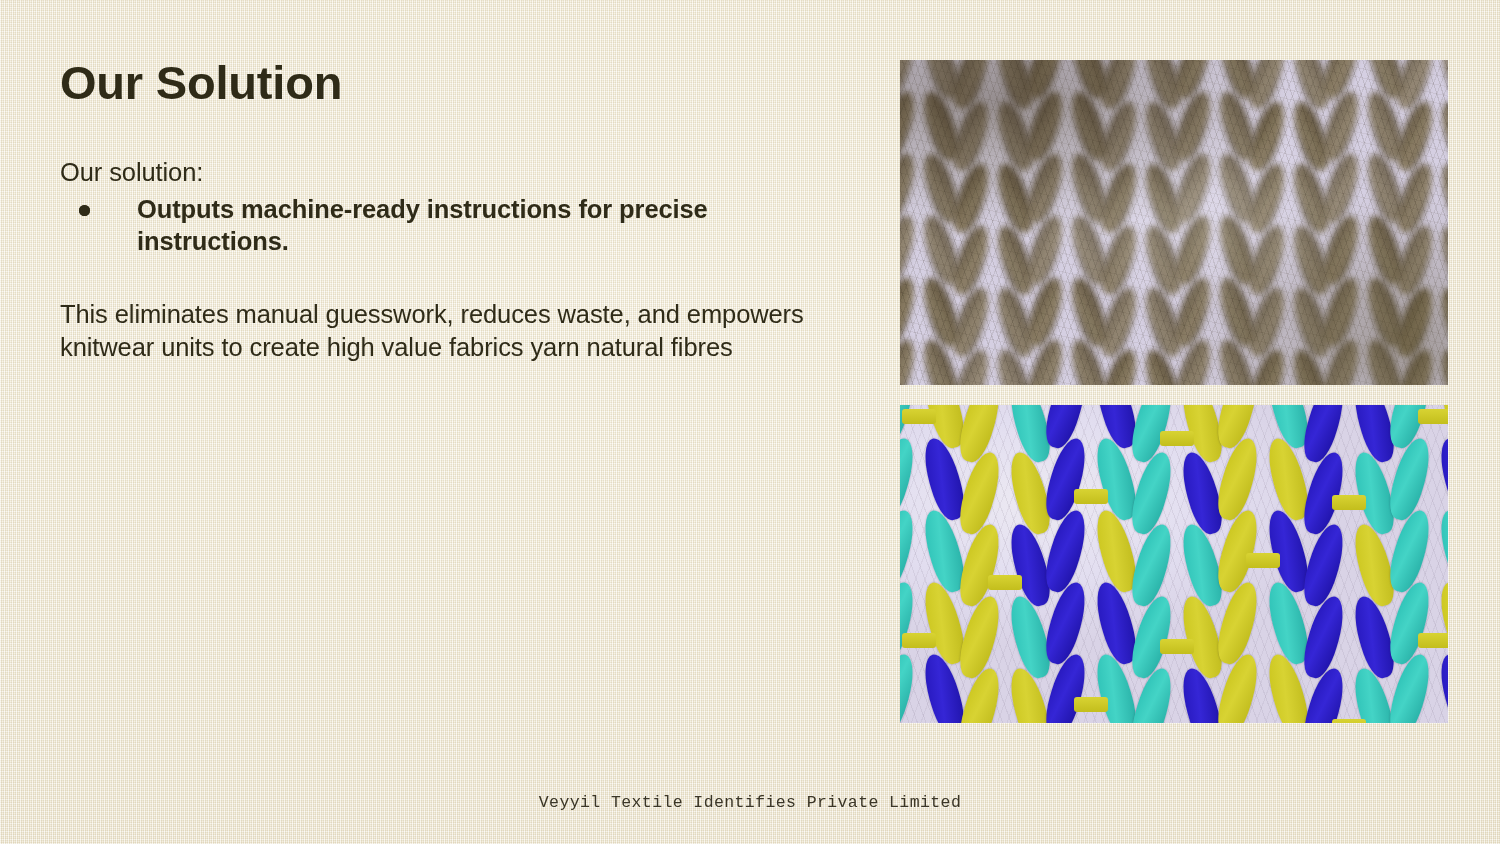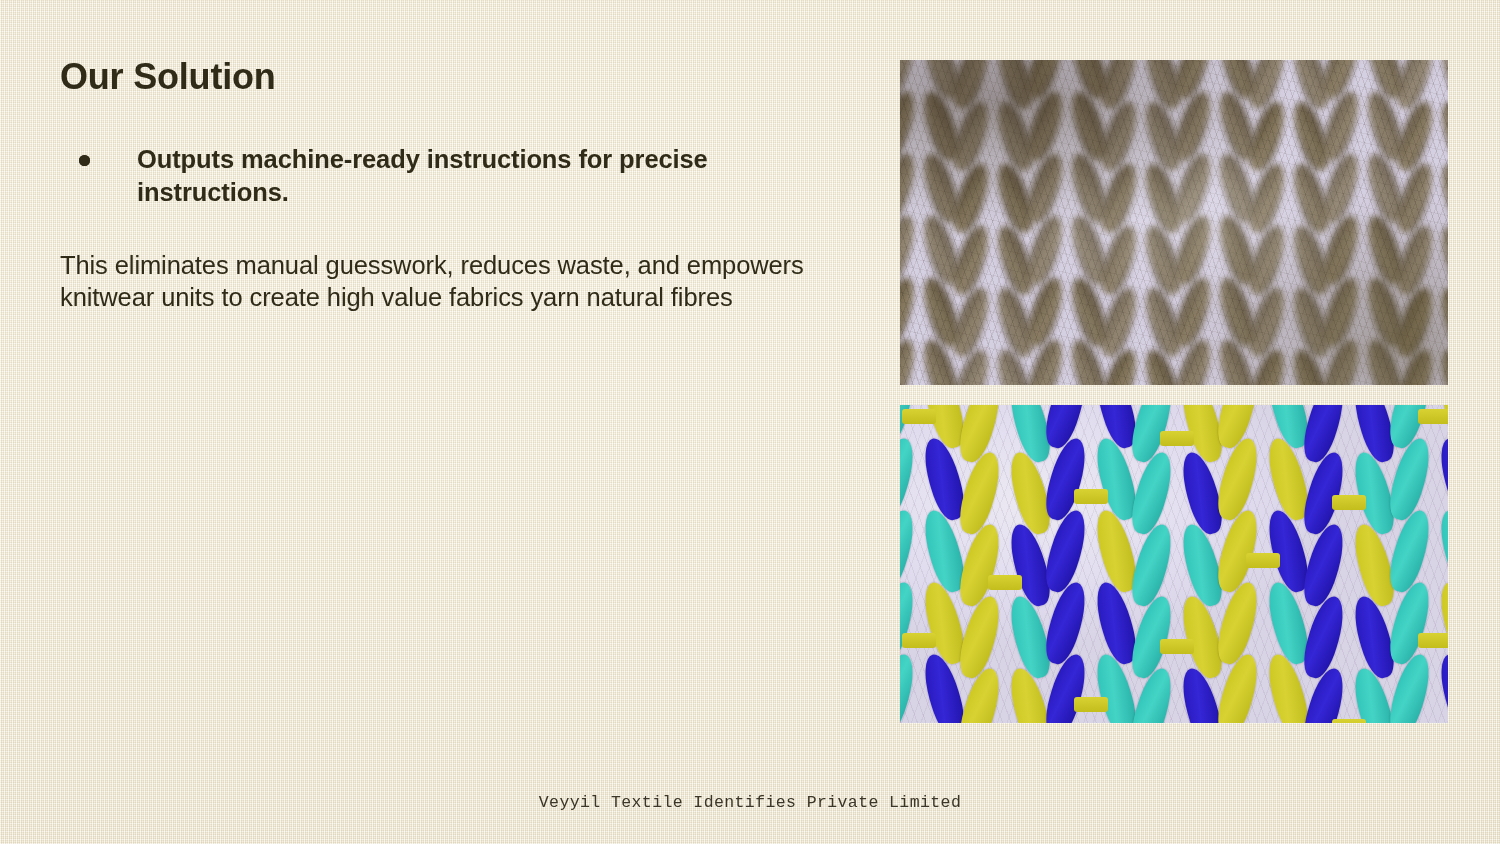--- a/index.html
+++ b/index.html
@@ -45,21 +45,21 @@
 
   
   .text-col {
     position: absolute;
     left: 60px;
     top: 56px;
     width: 790px;
   }
 
   .slide-title {
-    font-size: 36px;
+    font-size: 47px;
     font-weight: bold;
     color: #2f2b18;
     letter-spacing: -0.2px;
     line-height: 1.15;
     margin: 0 0 46px 0;
   }
 
   .para {
     font-size: 25.5px;
     color: #2f2b18;
@@ -241,20 +241,21 @@
 </head>
 <body>
 
 <div class="slide">
 
   <div class="text-col">
 
     <h1 class="slide-title">Our Solution</h1>
 
 
+    <p class="para para-label">Our solution:</p>
 
     <ul class="bullets">
       <li>
         <span class="dot"></span>
       </li>
       <li>
         <span class="dot"></span>
         <span>Outputs machine-ready instructions for precise instructions.</span>
       </li>
     </ul>

